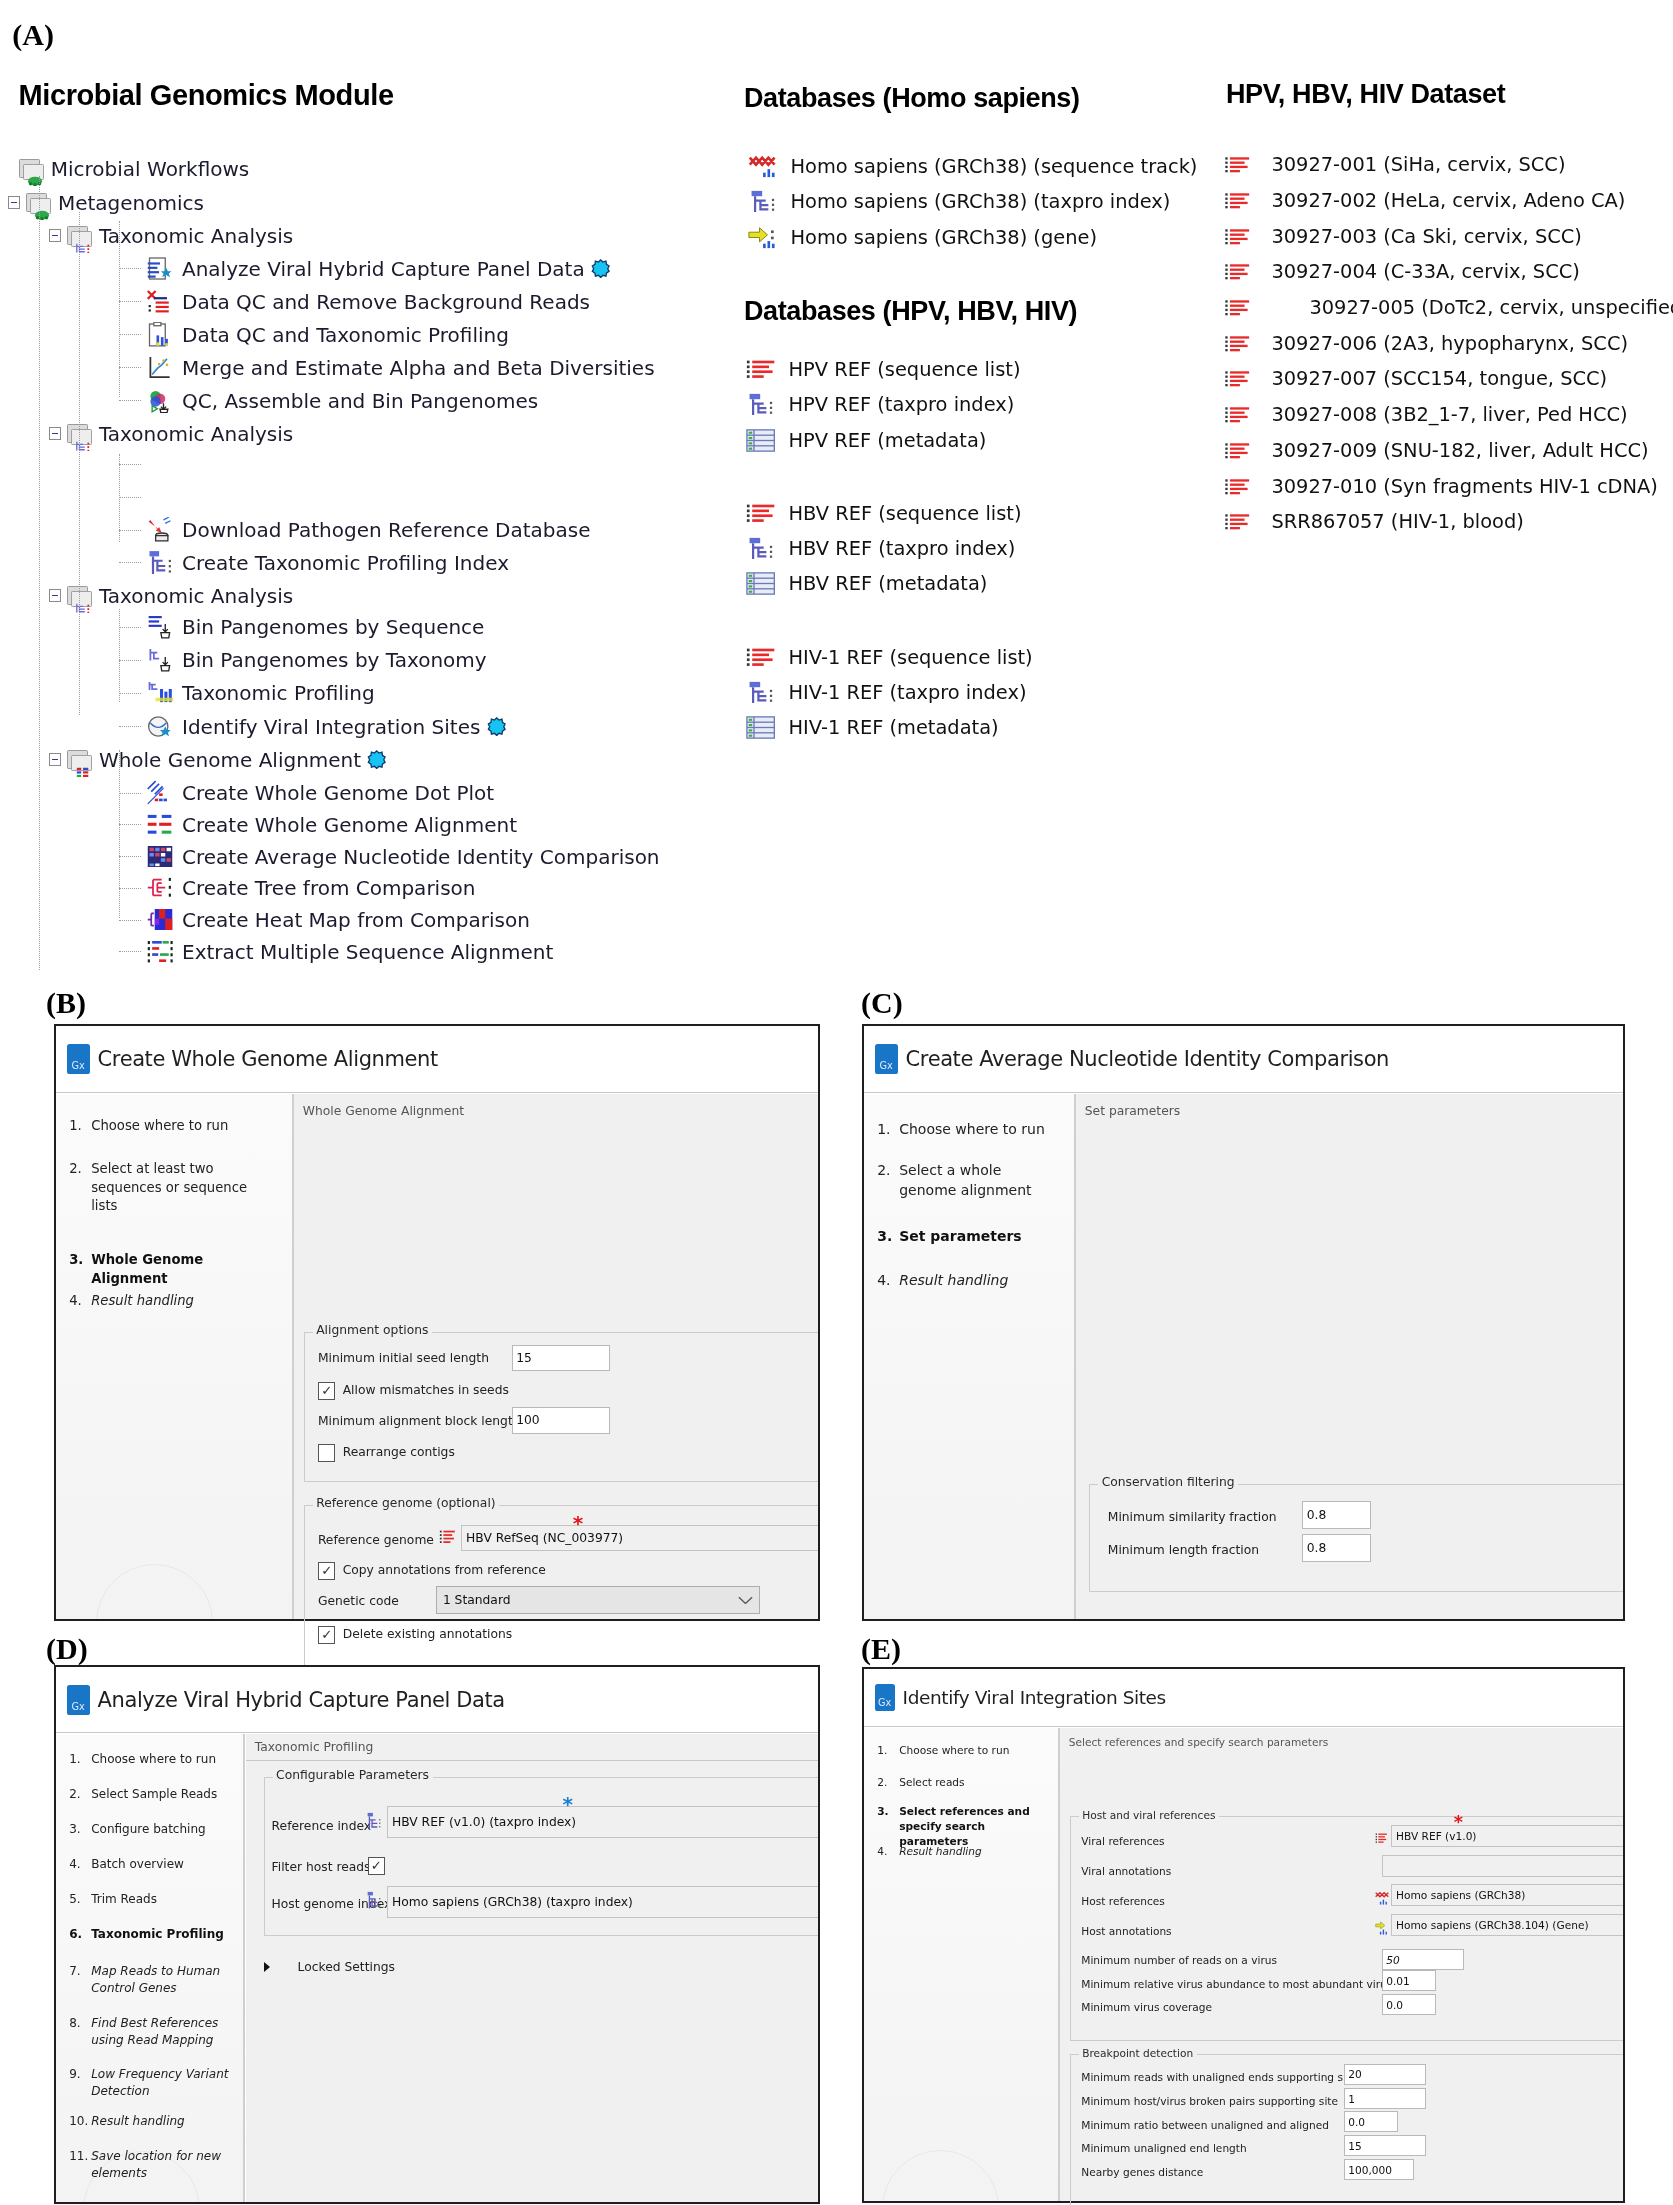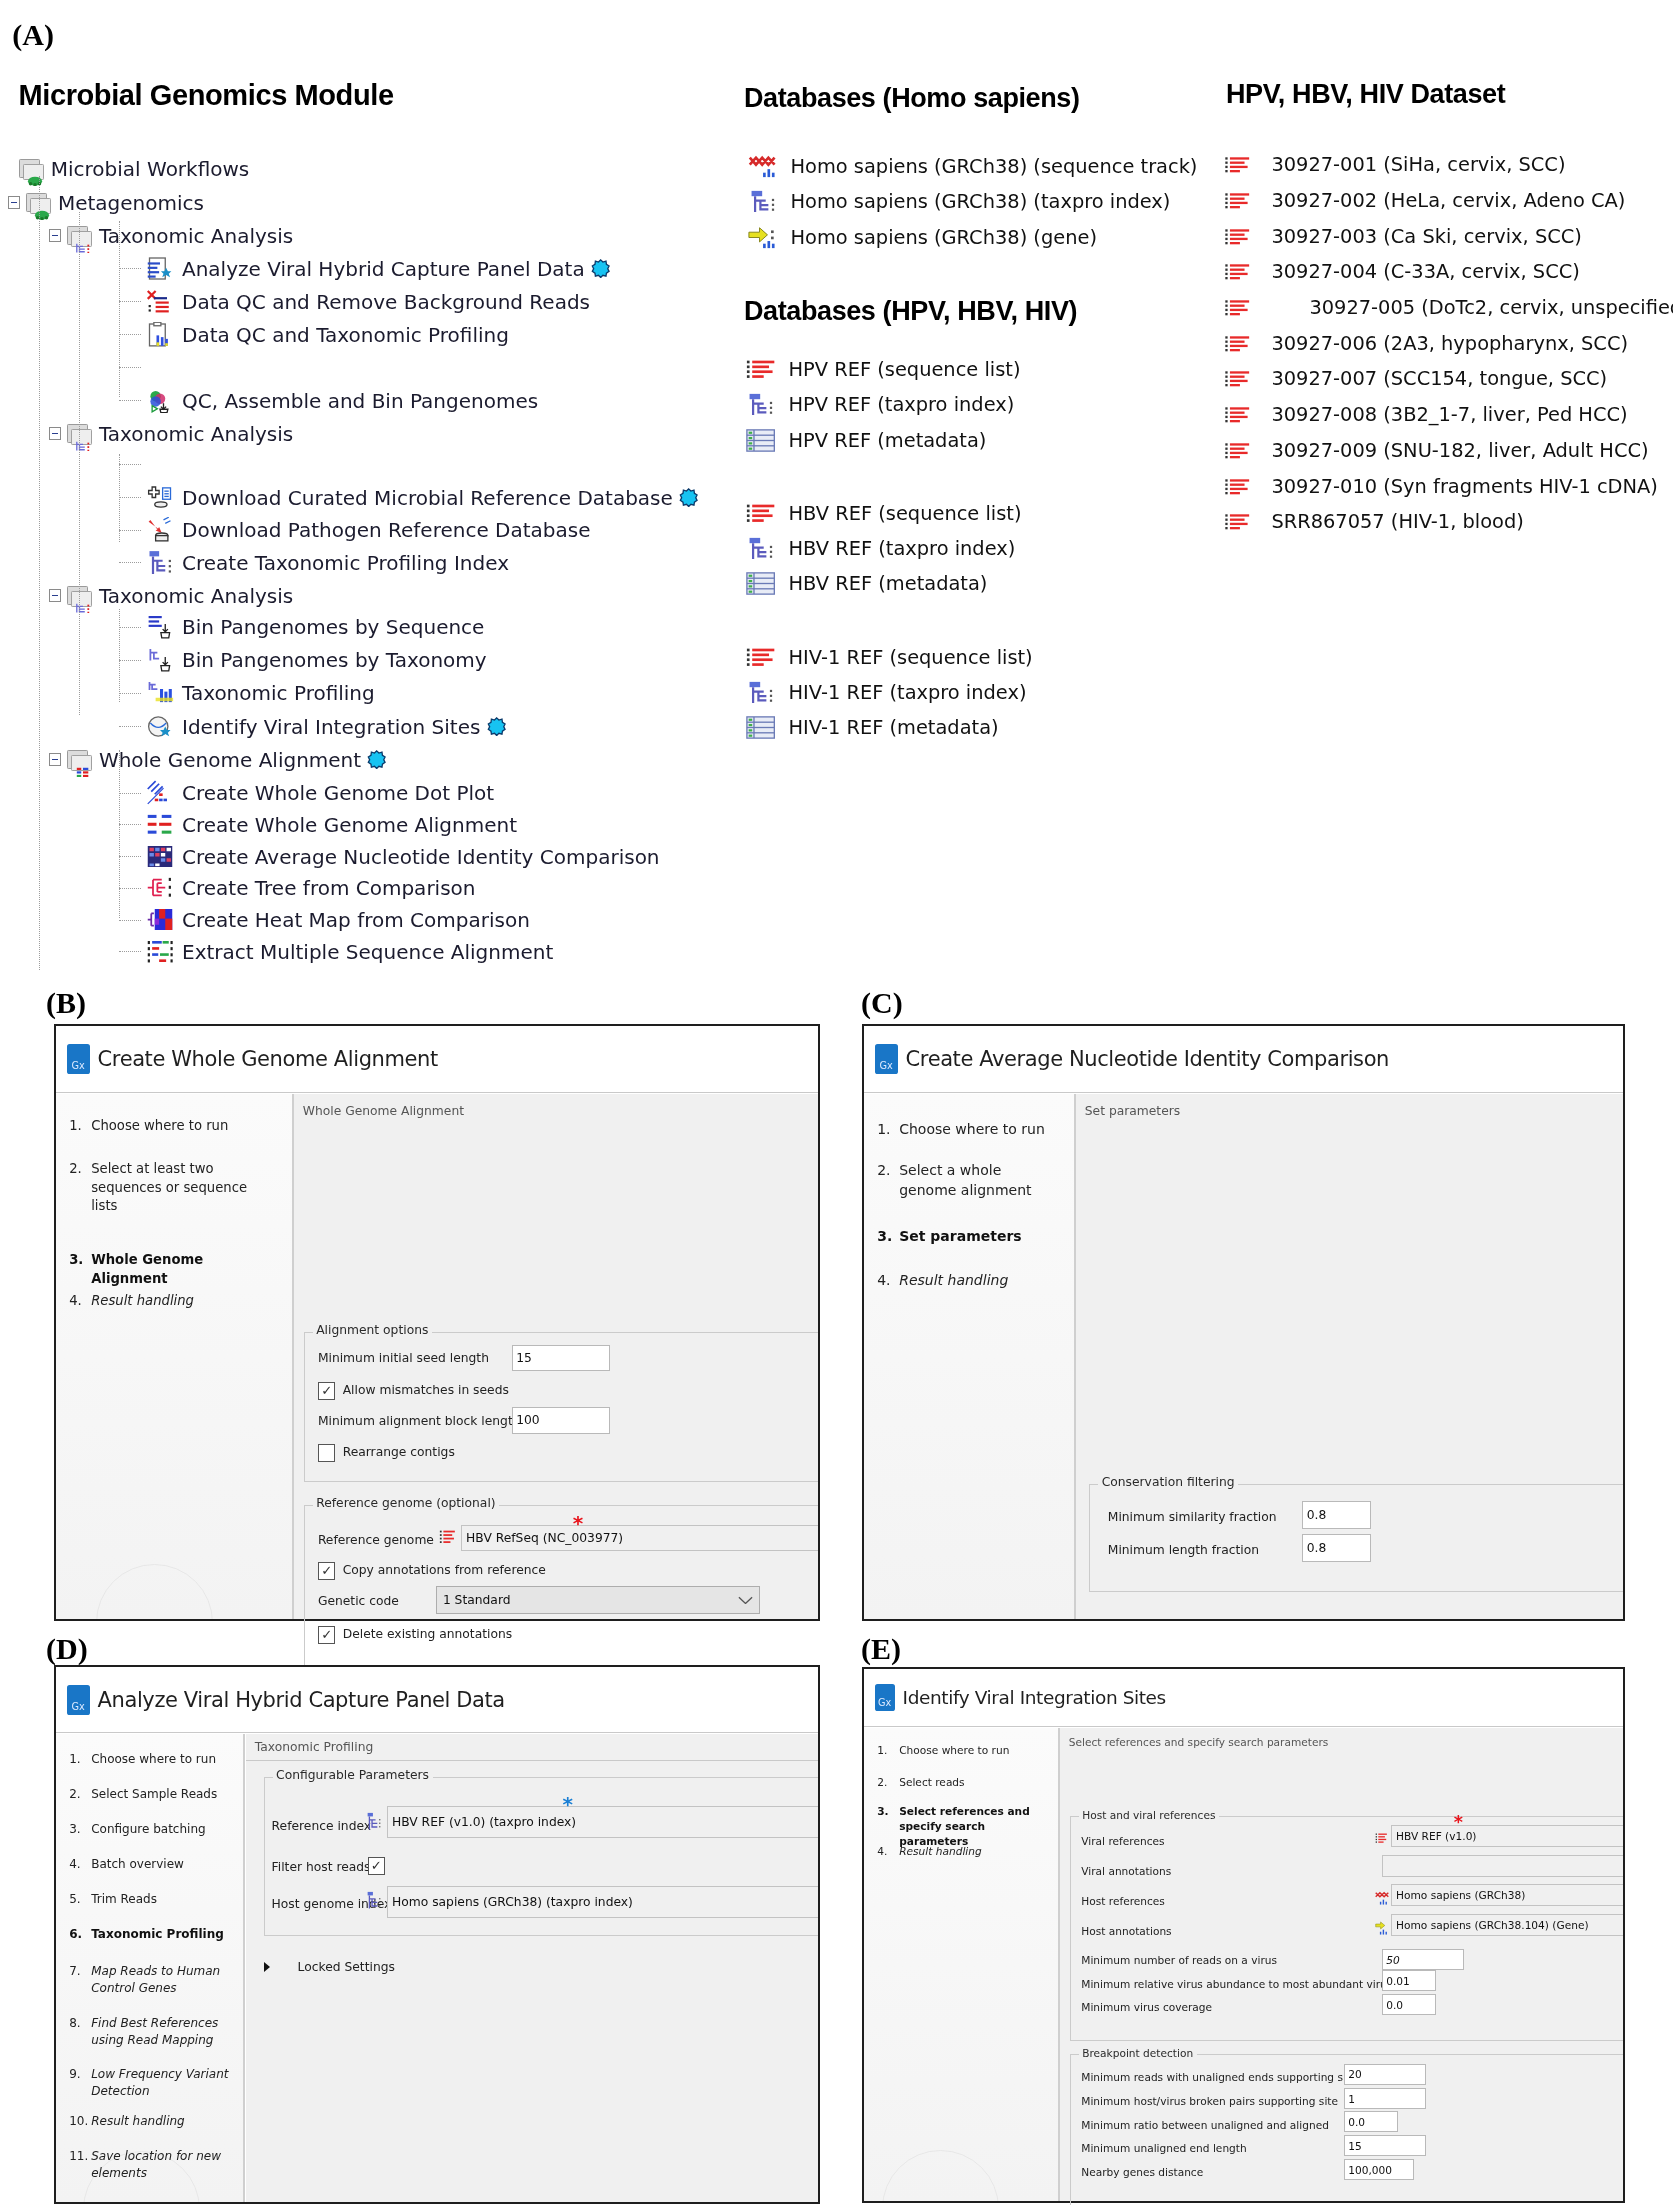--- a/index.html
+++ b/index.html
@@ -153,20 +153,32 @@
             <rect x="44" y="38" width="6" height="16"></rect>
           </g>
           <g fill="#e8e020">
             <rect x="24" y="46" width="6" height="8"></rect>
             <rect x="44" y="48" width="6" height="6"></rect>
           </g>
         </svg></span>
       <span>Data QC and Taxonomic Profiling</span>
     </div>
     <div class="tree-hline" style="left: 119px; top: 367px; width: 22px;"></div>
+    <div class="tree-row" style="left: 146px; top: 352px;">
+      <span class="tool-icon"><svg viewBox="0 0 64 56" width="100%" height="100%">
+          <path d="M10 4 V50 H54" stroke="#333" stroke-width="4" fill="none"></path>
+          <path d="M14 44 L26 30 L36 22 L48 8" stroke="#2a8cdc" stroke-width="4" fill="none"></path>
+          <g fill="#e8b020">
+            <circle cx="40" cy="12" r="3"></circle>
+            <circle cx="48" cy="22" r="3"></circle>
+            <circle cx="30" cy="20" r="3"></circle>
+          </g>
+        </svg></span>
+      <span>Merge and Estimate Alpha and Beta Diversities</span>
+    </div>
     <div class="tree-hline" style="left: 119px; top: 400px; width: 22px;"></div>
     <div class="tree-row" style="left: 146px; top: 385px;">
       <span class="tool-icon"><svg viewBox="0 0 64 56" width="100%" height="100%">
           <circle cx="22" cy="18" r="12" fill="#2aa84a"></circle>
           <circle cx="32" cy="24" r="12" fill="#d02a6a" opacity=".85"></circle>
           <circle cx="22" cy="30" r="12" fill="#2a50d8" opacity=".85"></circle>
           <path d="M14 40 L14 54 L26 47 Z" fill="none" stroke="#1a9a3a" stroke-width="3"></path>
           <path d="M40 34 V48 M34 42 L40 48 L46 42" stroke="#222" stroke-width="3" fill="none"></path>
           <path d="M32 48 H50 L48 56 H34 Z" fill="none" stroke="#222" stroke-width="3"></path>
         </svg></span>
@@ -183,36 +195,20 @@
               <rect x="28" y="6" width="4" height="4"></rect>
               <rect x="28" y="14" width="4" height="4"></rect>
               <rect x="28" y="22" width="4" height="4"></rect>
             </g>
           </svg></span>
       </span>
       <span>Taxonomic Analysis</span>
     </div>
     <div class="tree-hline" style="left: 119px; top: 464px; width: 22px;"></div>
     <div class="tree-hline" style="left: 119px; top: 497px; width: 22px;"></div>
-    <div class="tree-row" style="left: 146px; top: 482px;">
-      <span class="tool-icon"><svg viewBox="0 0 64 56" width="100%" height="100%">
-          <path d="M14 4 H22 V12 H30 V20 H22 V28 H14 V20 H6 V12 H14 Z" fill="#fff" stroke="#333" stroke-width="3"></path>
-          <ellipse cx="34" cy="44" rx="14" ry="6" fill="#eee" stroke="#333" stroke-width="3"></ellipse>
-          <rect x="38" y="6" width="18" height="26" fill="#fff" stroke="#2a6ad8" stroke-width="3"></rect>
-          <g fill="#2a6ad8">
-            <rect x="42" y="12" width="10" height="3"></rect>
-            <rect x="42" y="18" width="10" height="3"></rect>
-            <rect x="42" y="24" width="10" height="3"></rect>
-          </g>
-        </svg></span>
-      <span>Download Curated Microbial Reference Database</span>
-      <span class="new-badge"><svg viewBox="0 0 44 44" width="100%" height="100%">
-          <polygon points="22,2 27,7 34,5 35,12 41,16 38,22 41,28 35,32 34,39 27,37 22,42 17,37 10,39 9,32 3,28 6,22 3,16 9,12 10,5 17,7" fill="#17c3f2" stroke="#0b3a6b" stroke-width="3"></polygon>
-        </svg></span>
-    </div>
     <div class="tree-hline" style="left: 119px; top: 530px; width: 22px;"></div>
     <div class="tree-row" style="left: 146px; top: 514px;">
       <span class="tool-icon"><svg viewBox="0 0 64 56" width="100%" height="100%">
           <path d="M6 10 L28 26 L22 30 L36 36 L30 22 L26 28 L10 6 Z" fill="#e03030"></path>
           <ellipse cx="36" cy="42" rx="14" ry="6" fill="#eee" stroke="#333" stroke-width="3"></ellipse>
           <rect x="22" y="42" width="28" height="12" fill="#eee" stroke="#333" stroke-width="3"></rect>
           <path d="M40 6 L52 0 M44 14 L56 8" stroke="#2a6ad8" stroke-width="3"></path>
         </svg></span>
       <span>Download Pathogen Reference Database</span>
     </div>

